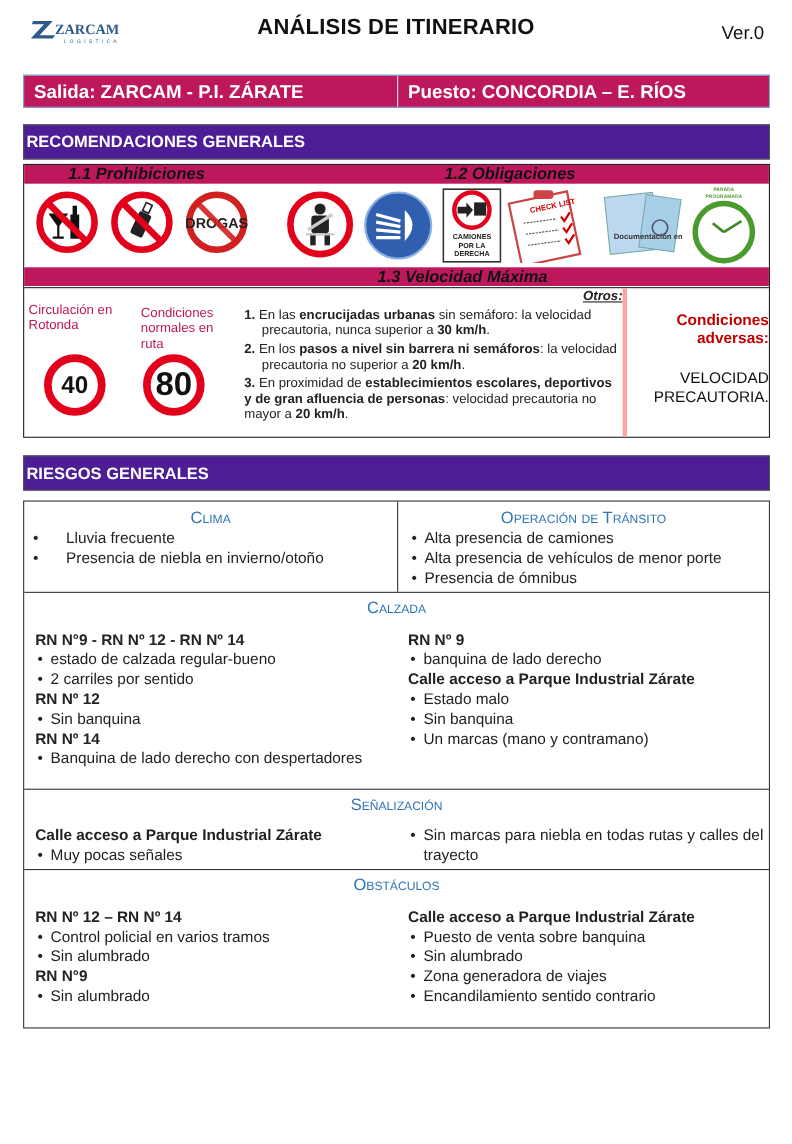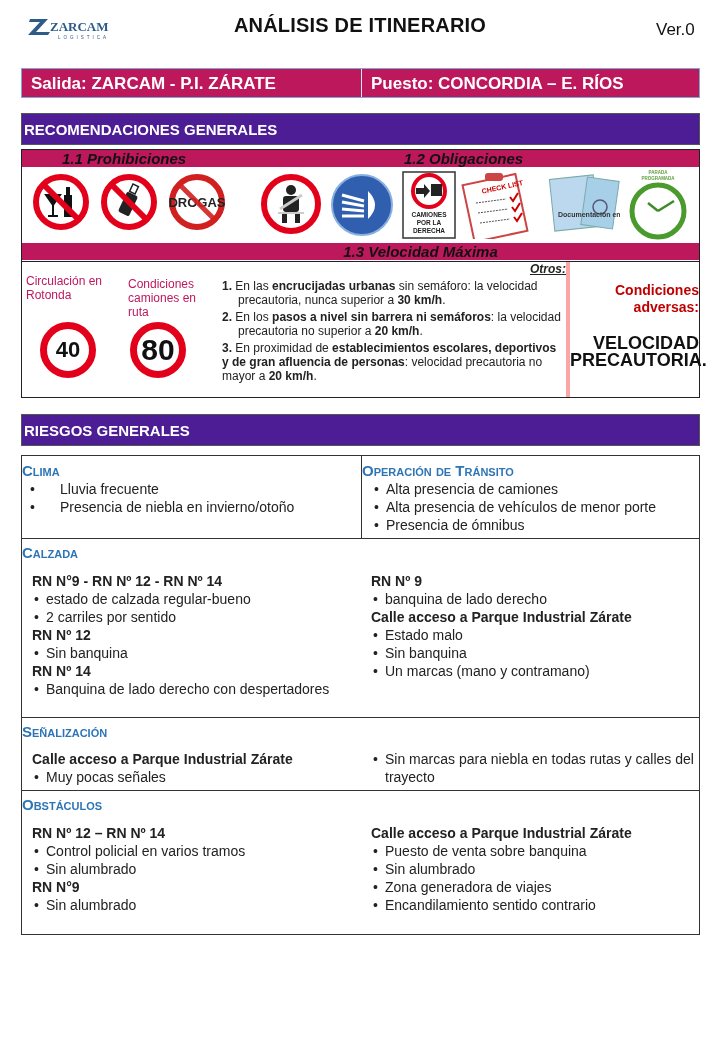--- a/index.html
+++ b/index.html
@@ -18,24 +18,24 @@
 .ic{position:absolute;top:6px}
 .speed{position:absolute;top:111px;left:0;width:677px;height:136px;border-top:1px solid #222}
 .slabel{position:absolute;font-size:12px;line-height:14px;color:#be185d}
 .sign{position:absolute;width:56px;height:56px;border-radius:50%;border:7px solid #e3001b;background:#fff;text-align:center;font-weight:bold;font-size:22px;line-height:42px;color:#111}
 .otros{position:absolute;left:200px;top:0;width:344px;font-size:12px;line-height:14px;color:#222}
 .otros .h{text-align:right;font-style:italic;font-weight:bold;text-decoration:underline}
 .otros p{margin-top:3px}
 .otros .ind{padding-left:16px;text-indent:-16px}
 .adv{position:absolute;left:544px;top:0;width:133px;height:135px;border-left:4px solid #fca5a5;text-align:right}
 .adv .r{color:#c00000;font-weight:bold;font-size:14px;line-height:17px;margin-top:20px}
-.adv .k{font-weight:bold;font-size:18px;line-height:17px;margin-top:19px}
+.adv .k{font-weight:normal;font-size:14px;line-height:17px;margin-top:19px}
 .risk{left:21px;top:455px;width:679px;height:480px;border:1px solid #333}
 .cell{position:absolute;font-size:14px;line-height:18px;color:#222}
-.ch{color:#2e75b6;font-weight:bold;font-size:13px;text-align:left;font-variant:small-caps;font-size:15px}
+.ch{color:#2e75b6;font-weight:normal;font-size:13px;text-align:center;font-variant:small-caps;font-size:15px}
 .sub{font-weight:bold}
 .li{padding-left:14px;position:relative}
 .li:before{content:"•";position:absolute;left:2px}
 .li2{padding-left:38px;position:relative}
 .li2:before{content:"•";position:absolute;left:8px}
 .hline{position:absolute;left:0;width:677px;height:1px;background:#333}
 </style>
 </head>
 <body>
 
@@ -144,21 +144,21 @@
       <circle cx="32" cy="44" r="26" fill="#fff" stroke="#4a9a2e" stroke-width="5"></circle>
       <line x1="32" y1="44" x2="48" y2="34" stroke="#3f8a28" stroke-width="2.5"></line>
       <line x1="32" y1="44" x2="22" y2="36" stroke="#3f8a28" stroke-width="2.5"></line>
     </svg>
   </div>
   <div class="band" style="top:93px;text-align:center;padding-left:120px">1.3 Velocidad Máxima</div>
 
   <div class="speed">
     <div class="slabel" style="left:4px;top:12px;width:80px">Circulación en Rotonda</div>
     <div class="sign" style="left:18px;top:60px">40</div>
-    <div class="slabel" style="left:106px;top:15px;width:84px">Condiciones camiones en ruta</div>
+    <div class="slabel" style="left:106px;top:15px;width:84px">Condiciones normales en ruta</div>
     <div class="sign" style="left:108px;top:60px;font-size:30px">80</div>
 
     <div class="otros">
       <div class="h">Otros:</div>
       <p class="ind"><b>1.</b><span> En las </span><b>encrucijadas urbanas</b><span> sin semáforo: la velocidad precautoria, nunca superior a </span><b>30 km/h</b><span>.</span></p>
       <p class="ind"><b>2.</b><span> En los </span><b>pasos a nivel sin barrera ni semáforos</b><span>: la velocidad precautoria no superior a </span><b>20 km/h</b><span>.</span></p>
       <p><b>3.</b><span> En proximidad de </span><b>establecimientos escolares, deportivos y de gran afluencia de personas</b><span>: velocidad precautoria no mayor a </span><b>20 km/h</b><span>.</span></p>
     </div>
 
     <div class="adv">

